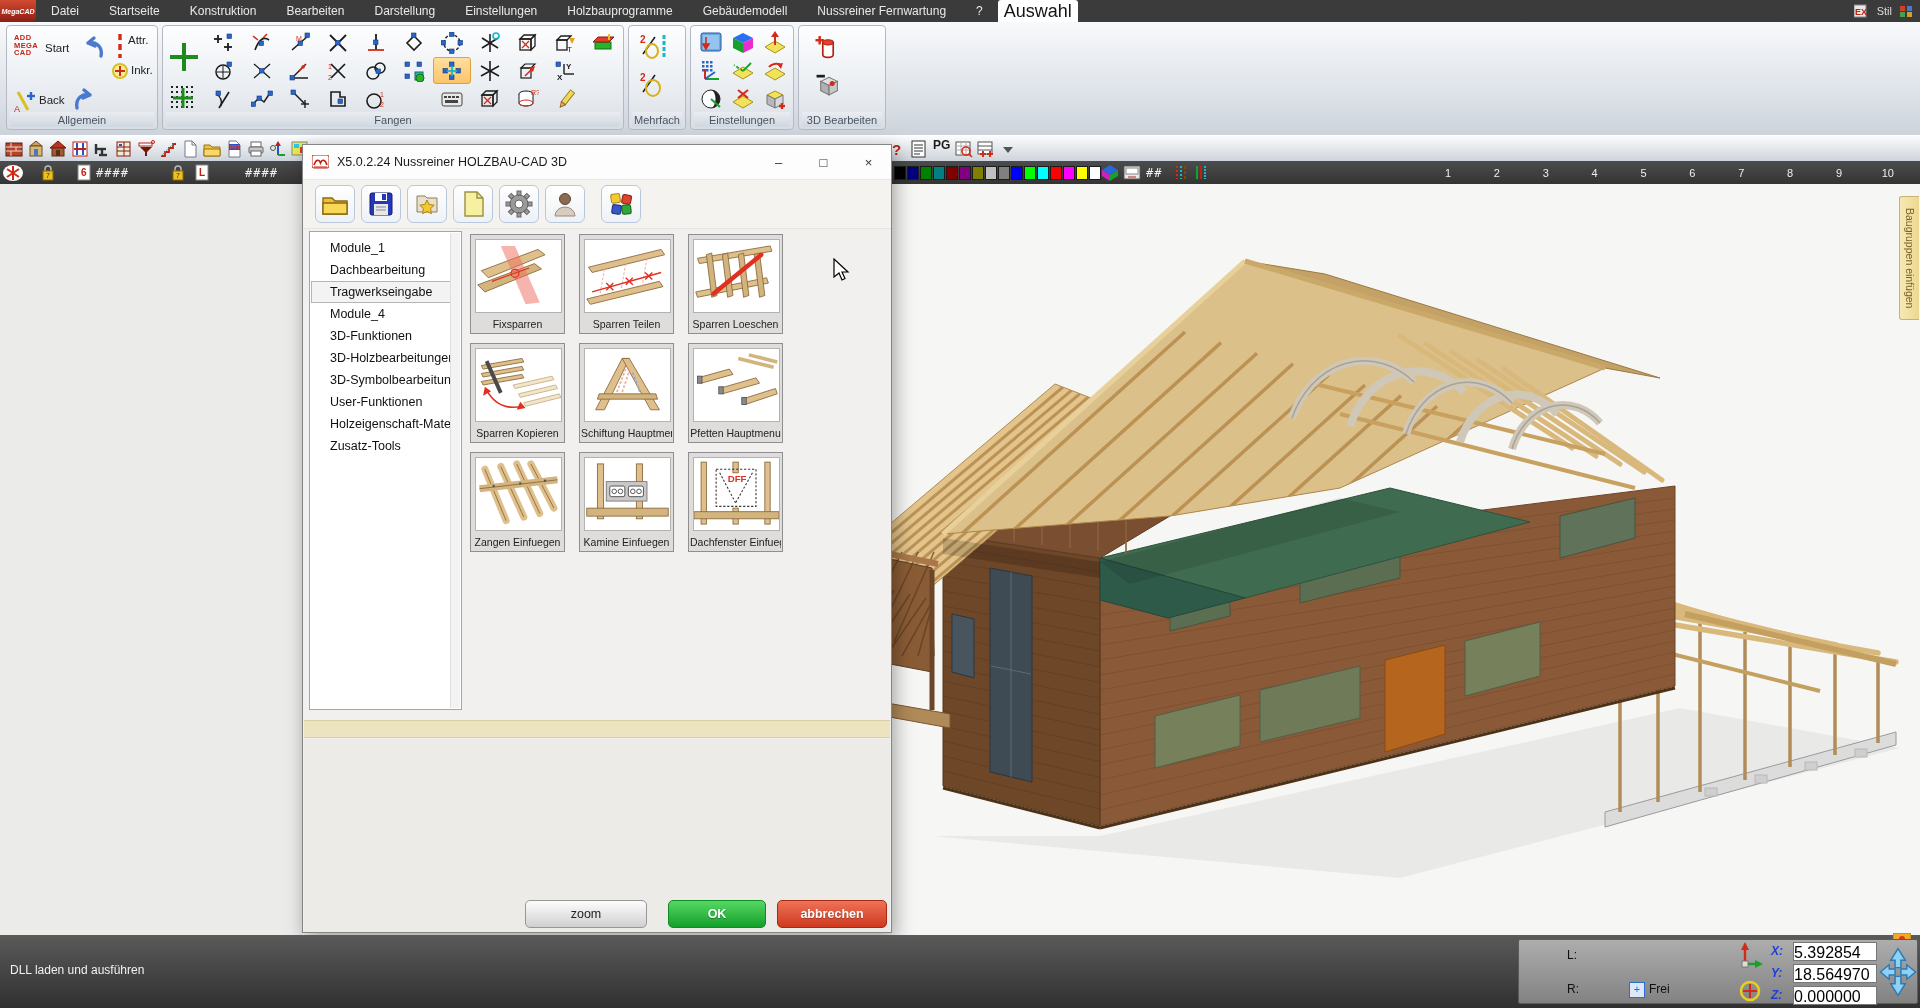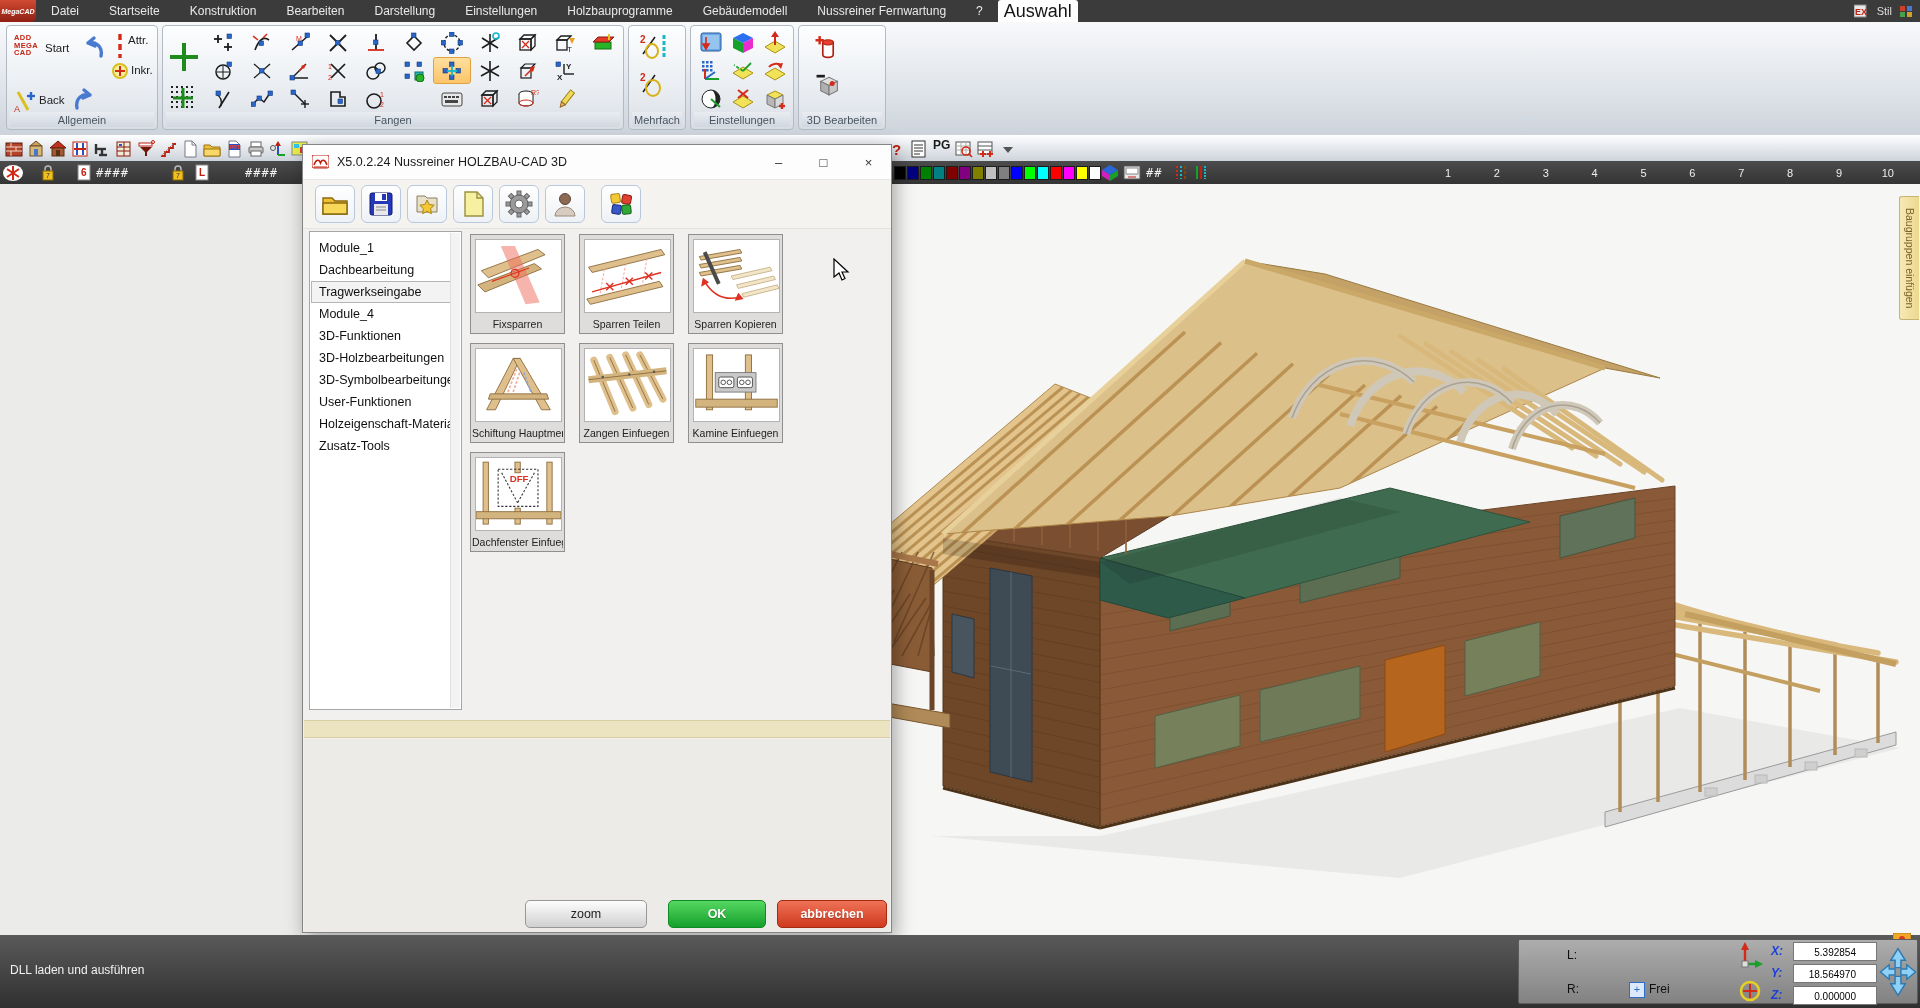--- a/index.html
+++ b/index.html
@@ -54,42 +54,42 @@
           box-shadow:3px 6px 18px rgba(0,0,0,.35);box-sizing:border-box}
   .dlg-title{height:34px;background:#fdfdfd;display:flex;align-items:center;border-bottom:1px solid #e8e8e8}
   .dlg-title .t{font-size:12.5px;color:#1b1b1b;margin-left:8px}
   .dlg-ctl{margin-left:auto;display:flex;height:100%}
   .dlg-ctl .c{width:45px;display:flex;align-items:center;justify-content:center;font-size:13px;color:#333}
   .dlg-tools{display:flex;gap:6px;padding:5px 0 5px 12px;background:#f4f3f0;border-bottom:1px solid #e6e4df}
   .dtb{width:40px;height:38px;border:1px solid #b9c8dd;border-radius:6px;background:linear-gradient(#ffffff,#eef1f5);
        display:flex;align-items:center;justify-content:center;box-sizing:border-box}
   .dtb.sep{margin-left:10px}
   .mod-list{position:absolute;left:6px;top:86px;width:153px;height:479px;background:#fff;border:1px solid #a6a6a6;box-sizing:border-box;padding-top:5px}
-  .mod{height:20px;line-height:20px;padding-left:7px;font-size:12.5px;color:#101010;border:1px solid transparent;margin:0 10px 0 1px;white-space:nowrap;overflow:hidden}
+  .mod{height:20px;line-height:20px;padding-left:18px;font-size:12.5px;color:#101010;border:1px solid transparent;margin:0 10px 0 1px;white-space:nowrap;overflow:hidden}
   .mod.sel{background:#f3f3f3;border-color:#b5b5b5}
   .mod-scroll{position:absolute;right:1px;top:1px;bottom:1px;width:9px;background:#f3f3f3;border-left:1px solid #e0e0e0}
   .thumbs{position:absolute;left:167px;top:89px;display:grid;grid-template-columns:repeat(3,95px);grid-auto-rows:100px;gap:9px 14px}
   .cell{background:#dedddc;border:1px solid #8f8f8f;position:relative;box-sizing:border-box}
   .cell .img{position:absolute;left:4px;top:4px;width:85px;height:72px;background:#fff;border:1px solid #b3b3b3;overflow:hidden}
   .cell .cap{position:absolute;left:1px;right:1px;bottom:1px;height:15px;font-size:10.5px;color:#222;text-align:center;
              white-space:nowrap;overflow:hidden;line-height:15px}
   .beige{position:absolute;left:1px;width:586px;top:575px;height:18px;background:#ece3c1;border-top:1px solid #dacfa4;border-bottom:1px solid #dacfa4;box-sizing:border-box}
   .dlg-bottom{position:absolute;left:1px;width:586px;top:594px;height:193px;background:#edebe7}
   .btn{position:absolute;top:161px;height:28px;border-radius:5px;font-size:12.5px;display:flex;align-items:center;
        justify-content:center;box-sizing:border-box}
   .btn-zoom{left:221px;width:122px;background:linear-gradient(#fdfdfd,#d0d0d0);border:1px solid #979797;color:#222}
   .btn-ok{left:364px;width:98px;border:1px solid #0e8c23;color:#fff;font-weight:bold;text-shadow:0 1px 1px rgba(0,0,0,.3)}
   .btn-cancel{left:473px;width:110px;border:1px solid #a62a12;color:#fff;font-weight:bold;text-shadow:0 1px 1px rgba(0,0,0,.3)}
 
   
   .statusbar{left:0;top:935px;width:1920px;height:73px;background:linear-gradient(#5a5a5a,#303030)}
   .status-msg{position:absolute;left:10px;top:28px;font-size:12px;color:#f1f1f1}
   .coord{position:absolute;left:1518px;top:4px;width:400px;height:65px;background:linear-gradient(#adadad,#828282);
          border:1px solid #5c5c5c;border-radius:2px;box-sizing:border-box}
-  .cbox{position:absolute;width:84px;height:19px;background:#fff;border:1px solid #777;font-size:10px;text-align:right;
+  .cbox{position:absolute;width:84px;height:19px;background:#fff;border:1px solid #777;font-size:16px;text-align:right;
         padding-right:20px;line-height:19px;color:#000;box-sizing:border-box}
   .axlab{position:absolute;color:#1b3fd8;font-weight:bold;font-style:italic;font-size:12px}
   .lr{position:absolute;color:#101010;font-size:12px}
   .freibox{position:absolute;width:14px;height:14px;border:1px solid #2a6fd0;background:#dce9fa;color:#2a6fd0;
            font-size:11px;line-height:13px;text-align:center}
 </style>
 </head>
 <body>
 
 <div class="screen">
@@ -1238,20 +1238,32 @@
                 <line x1="46" y1="38" x2="54" y2="46"></line>
                 <line x1="54" y1="38" x2="46" y2="46"></line>
                 <line x1="68" y1="32" x2="76" y2="40"></line>
                 <line x1="76" y1="32" x2="68" y2="40"></line>
               </g>
             </svg></div>
           <div class="cap">Sparren Teilen</div>
         </div>
         <div class="cell">
           <div class="img"><svg width="85" height="72" viewBox="0 0 96 72">
+              <polygon points="4,16 86,2 88,8 6,22" fill="#dfc08c" stroke="#8a6a3c"></polygon>
+              <polygon points="2,54 82,38 84,44 4,60" fill="#dfc08c" stroke="#8a6a3c"></polygon>
+              <polygon points="14,12 20,10 26,58 20,60" fill="#d4b47e" stroke="#8a6a3c"></polygon>
+              <polygon points="32,12 38,10 44,58 38,60" fill="#d4b47e" stroke="#8a6a3c"></polygon>
+              <polygon points="50,12 56,10 62,58 56,60" fill="#d4b47e" stroke="#8a6a3c"></polygon>
+              <polygon points="68,12 74,10 80,58 74,60" fill="#d4b47e" stroke="#8a6a3c"></polygon>
+              <line x1="22" y1="56" x2="76" y2="12" stroke="#e03020" stroke-width="5" stroke-linecap="round"></line>
+            </svg></div>
+          <div class="cap">Sparren Loeschen</div>
+        </div>
+        <div class="cell">
+          <div class="img"><svg width="85" height="72" viewBox="0 0 96 72">
               <polygon points="6,14 52,6 54,10 8,18" fill="#dfc08c" stroke="#8a6a3c"></polygon>
               <polygon points="6,23 52,15 54,19 8,27" fill="#dfc08c" stroke="#8a6a3c"></polygon>
               <polygon points="6,32 52,24 54,28 8,36" fill="#dfc08c" stroke="#8a6a3c"></polygon>
               <polygon points="10,10 14,8 30,44 26,46" fill="#4a4a4a"></polygon>
               <polygon points="40,34 84,20" fill="none"></polygon>
               <polygon points="49,34 84,20" fill="none"></polygon>
               <polygon points="58,34 84,20" fill="none"></polygon>
               <g fill="#f2e6c8" stroke="#c8b088">
                 <polygon points="42,36 86,26 88,30 44,40"></polygon>
                 <polygon points="48,46 90,36 92,40 50,50"></polygon>
@@ -1270,20 +1282,37 @@
               <polygon points="16,46 80,46 82,52 14,52" fill="#d4b47e" stroke="#8a6a3c"></polygon>
               <g stroke="#f0b0a0" stroke-width="2" stroke-dasharray="3,2">
                 <line x1="36" y1="44" x2="46" y2="18"></line>
                 <line x1="42" y1="44" x2="50" y2="20"></line>
               </g>
               <g stroke="#90aad8" stroke-width="2" stroke-dasharray="3,2">
                 <line x1="54" y1="22" x2="62" y2="44"></line>
               </g>
             </svg></div>
           <div class="cap">Schiftung Hauptmenu</div>
+        </div>
+        <div class="cell">
+          <div class="img"><svg width="85" height="72" viewBox="0 0 96 72">
+              <polygon points="4,28 40,18 44,24 8,34" fill="#dfc08c" stroke="#8a6a3c"></polygon>
+              <polygon points="28,40 70,28 74,34 32,46" fill="#dfc08c" stroke="#8a6a3c"></polygon>
+              <polygon points="54,52 92,40 94,46 58,58" fill="#dfc08c" stroke="#8a6a3c"></polygon>
+              <g fill="#8a8a8a" stroke="#555">
+                <rect x="4" y="26" width="5" height="8"></rect>
+                <rect x="28" y="38" width="5" height="8"></rect>
+                <rect x="54" y="50" width="5" height="8"></rect>
+              </g>
+              <g stroke="#d4b47e" stroke-width="4">
+                <line x1="50" y1="6" x2="90" y2="16"></line>
+                <line x1="62" y1="2" x2="94" y2="10"></line>
+              </g>
+            </svg></div>
+          <div class="cap">Pfetten Hauptmenu</div>
         </div>
         <div class="cell">
           <div class="img"><svg width="85" height="72" viewBox="0 0 96 72">
               <g stroke="#dfc08c" stroke-width="8" stroke-linecap="round">
                 <line x1="10" y1="8" x2="34" y2="66"></line>
                 <line x1="28" y1="5" x2="54" y2="62"></line>
                 <line x1="46" y1="2" x2="72" y2="58"></line>
                 <line x1="62" y1="2" x2="88" y2="52"></line>
               </g>
               <g stroke="#8a6a3c" stroke-width="1">

